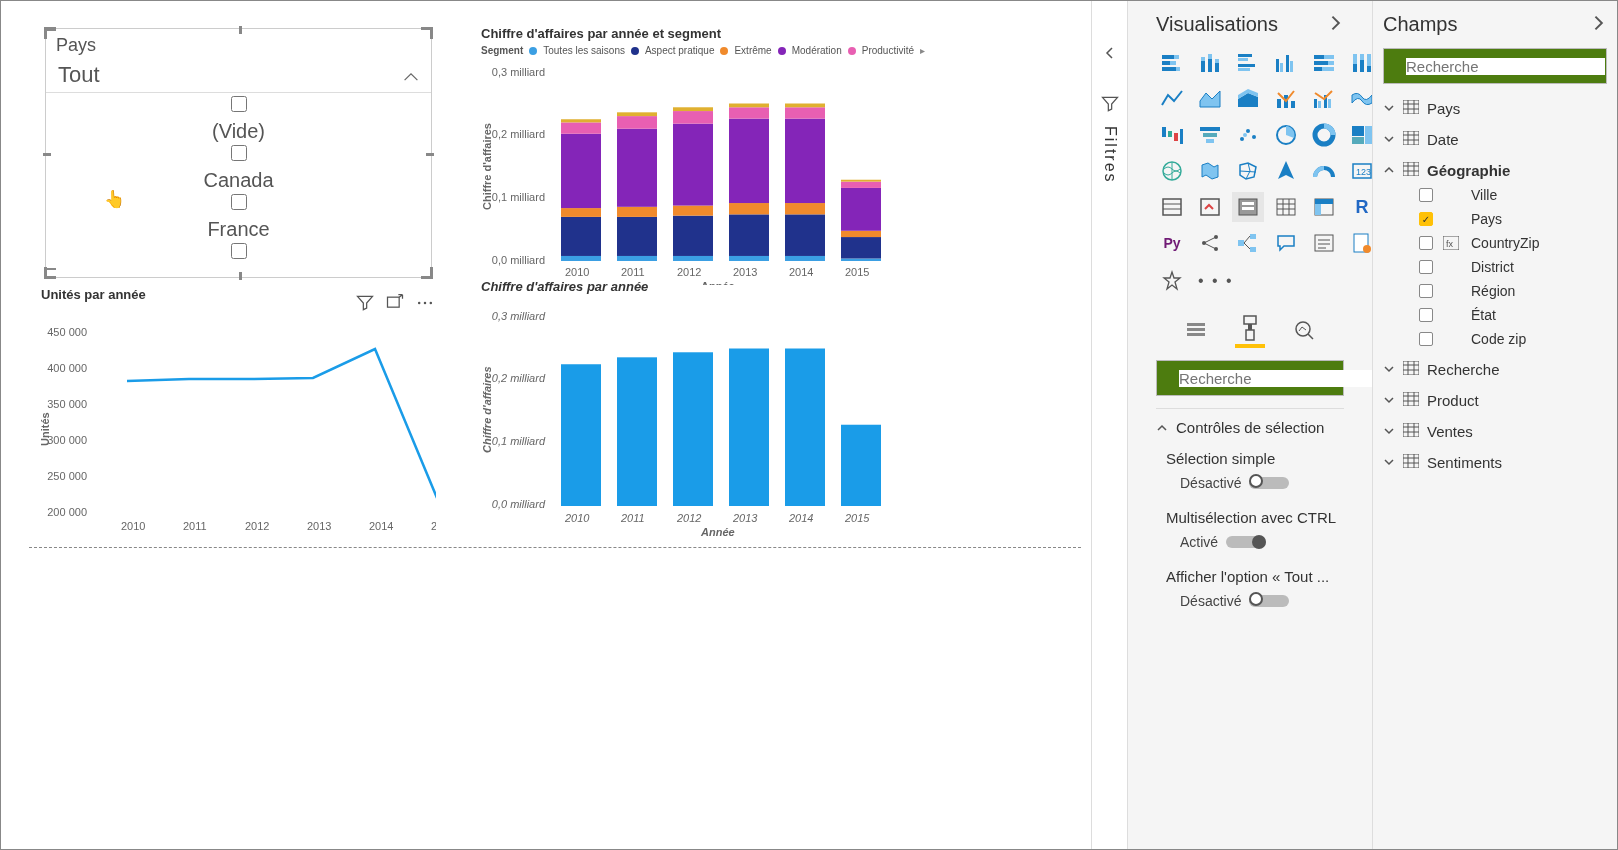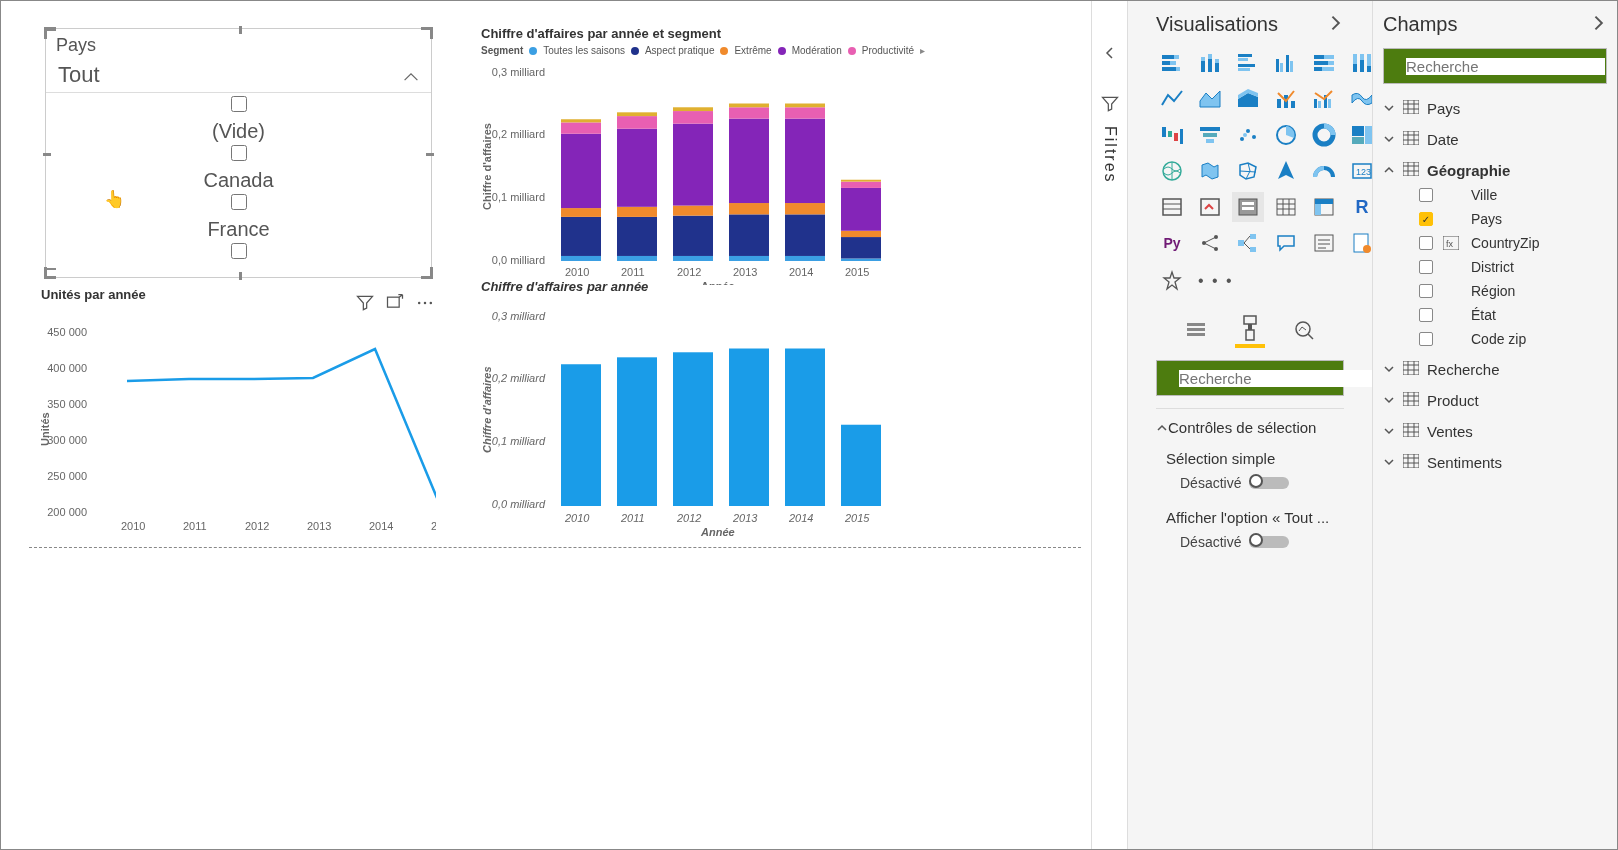--- a/index.html
+++ b/index.html
@@ -48,21 +48,21 @@
 .viz-ico { width:32px; height:30px; display:flex; align-items:center; justify-content:center; cursor:pointer; font-size:18px; color:#4a6; }
 .viz-ico svg { width:26px; height:24px; }
 .viz-ico.sel { background:#e6e6e6; }
 .viz-more { display:flex; gap:10px; align-items:center; margin-bottom:10px; }
 .tool-tabs { display:flex; gap:24px; justify-content:center; margin:6px 0 12px; }
 .tool-tabs .ttab { width:30px; height:36px; display:flex; align-items:center; justify-content:center; cursor:pointer; }
 .tool-tabs .ttab.active { border-bottom:4px solid #ffc107; }
 .search-box { background:#4d7c0f; border:1px solid #bbb; padding:8px 12px; display:flex; align-items:center; gap:10px; margin-bottom:12px; }
 .search-box input { border:none; outline:none; font-size:15px; flex:1; color:#666; }
 .controls-sec { border-top:1px solid #ddd; padding-top:10px; }
-.sec-head { display:flex; align-items:center; font-size:15px; color:#333; cursor:pointer; margin-bottom:14px; }
+.sec-head { display:flex; align-items:center; gap:8px; font-size:15px; color:#333; cursor:pointer; margin-bottom:14px; }
 .ctrl-item { margin:8px 4px 18px 10px; }
 .ctrl-label { font-size:15px; color:#333; margin-bottom:8px; white-space:nowrap; overflow:hidden; text-overflow:ellipsis; }
 .toggle { display:flex; align-items:center; gap:8px; font-size:14px; color:#444; margin-left:14px; }
 .toggle-track { width:40px; height:12px; background:#bbb; border-radius:6px; position:relative; }
 .toggle-knob { width:14px; height:14px; background:#555; border-radius:50%; position:absolute; top:-1px; }
 .toggle-off .toggle-knob { left:0; background:#fff; border:2px solid #555; top:-3px; }
 .toggle-on .toggle-knob { right:0; }
 
 
 .champs-pane { width:245px; background:#f5f5f5; border-left:1px solid #ddd; padding:12px 10px; }
@@ -609,20 +609,29 @@
       <div class="ctrl-item">
         <div class="ctrl-label">Sélection simple</div>
         <div class="toggle toggle-off">
           <span>Désactivé</span>
           <div class="toggle-track">
               <div class="toggle-knob"></div>
             </div>
         </div>
       </div>
       <div class="ctrl-item">
+        <div class="ctrl-label">Multisélection avec CTRL</div>
+        <div class="toggle toggle-on">
+          <span>Activé</span>
+          <div class="toggle-track">
+              <div class="toggle-knob"></div>
+            </div>
+        </div>
+      </div>
+      <div class="ctrl-item">
         <div class="ctrl-label">Afficher l'option « Tout ...</div>
         <div class="toggle toggle-off">
           <span>Désactivé</span>
           <div class="toggle-track">
               <div class="toggle-knob"></div>
             </div>
         </div>
       </div>
     </div>
   </div>

